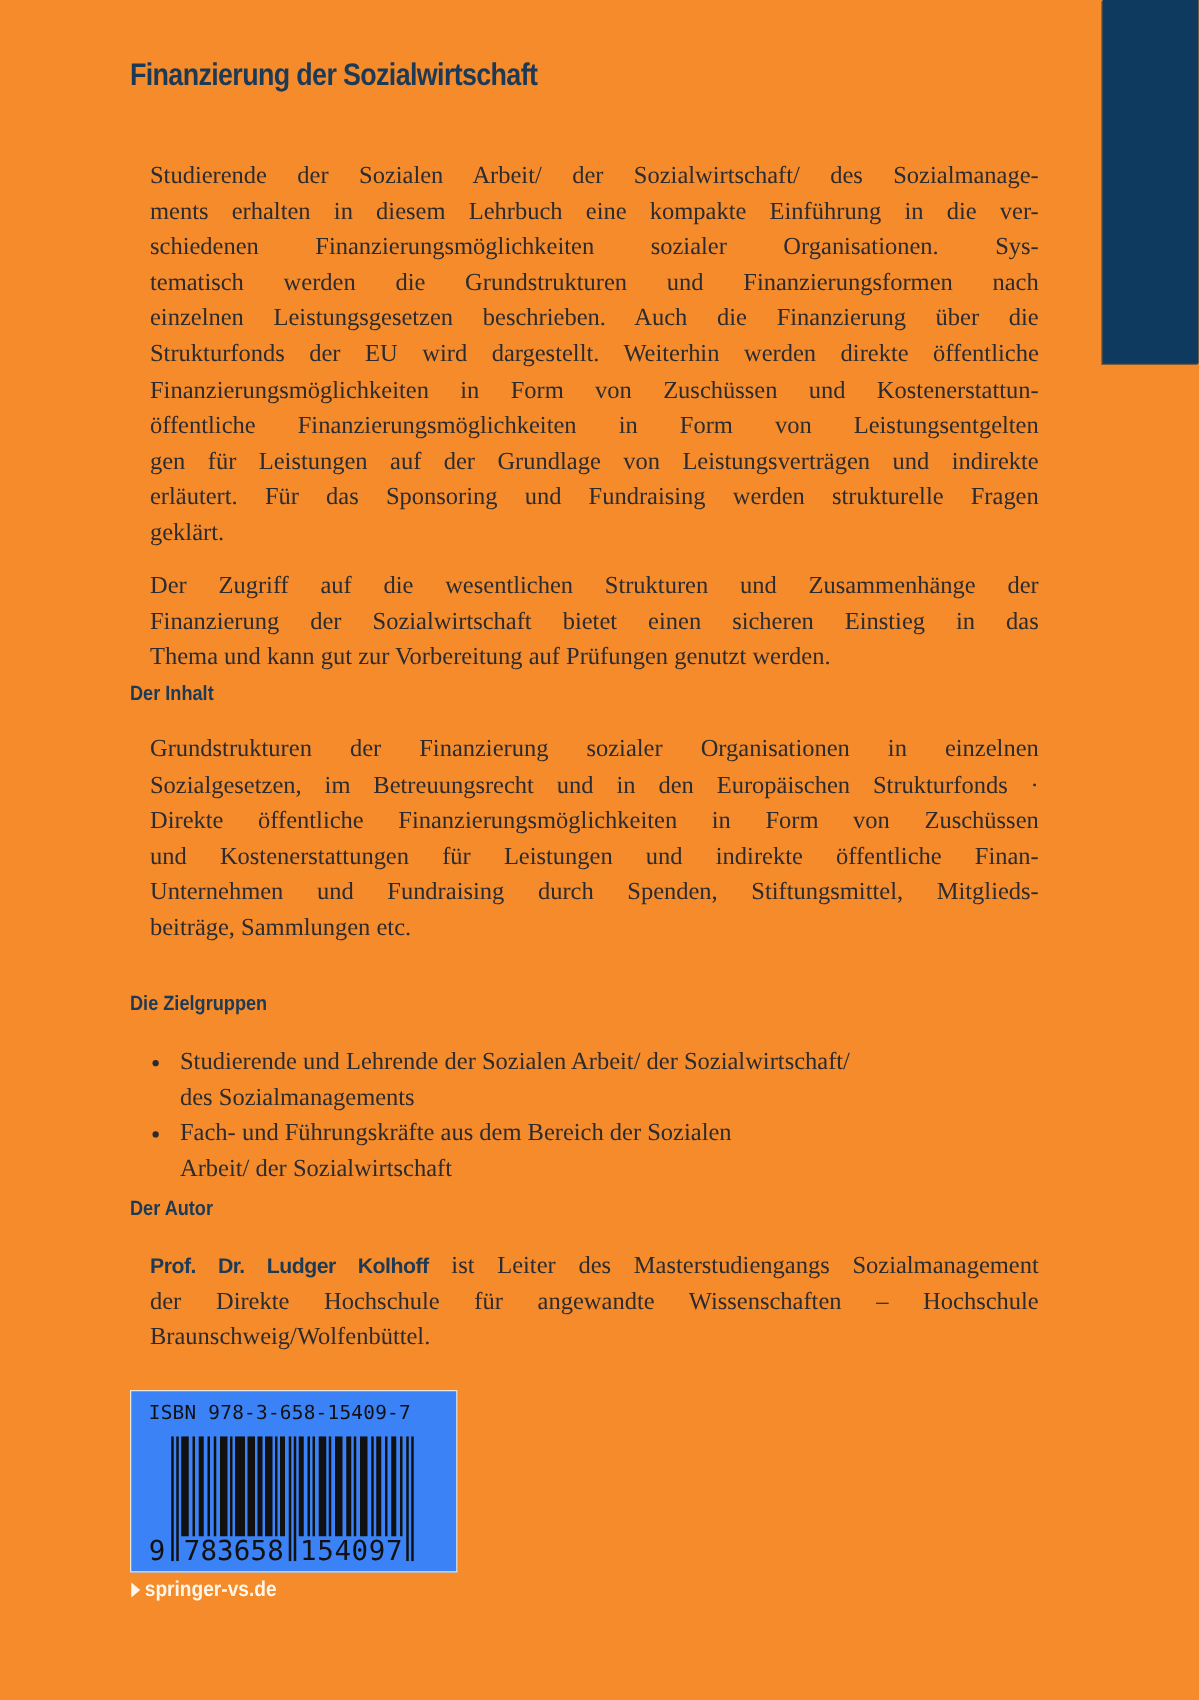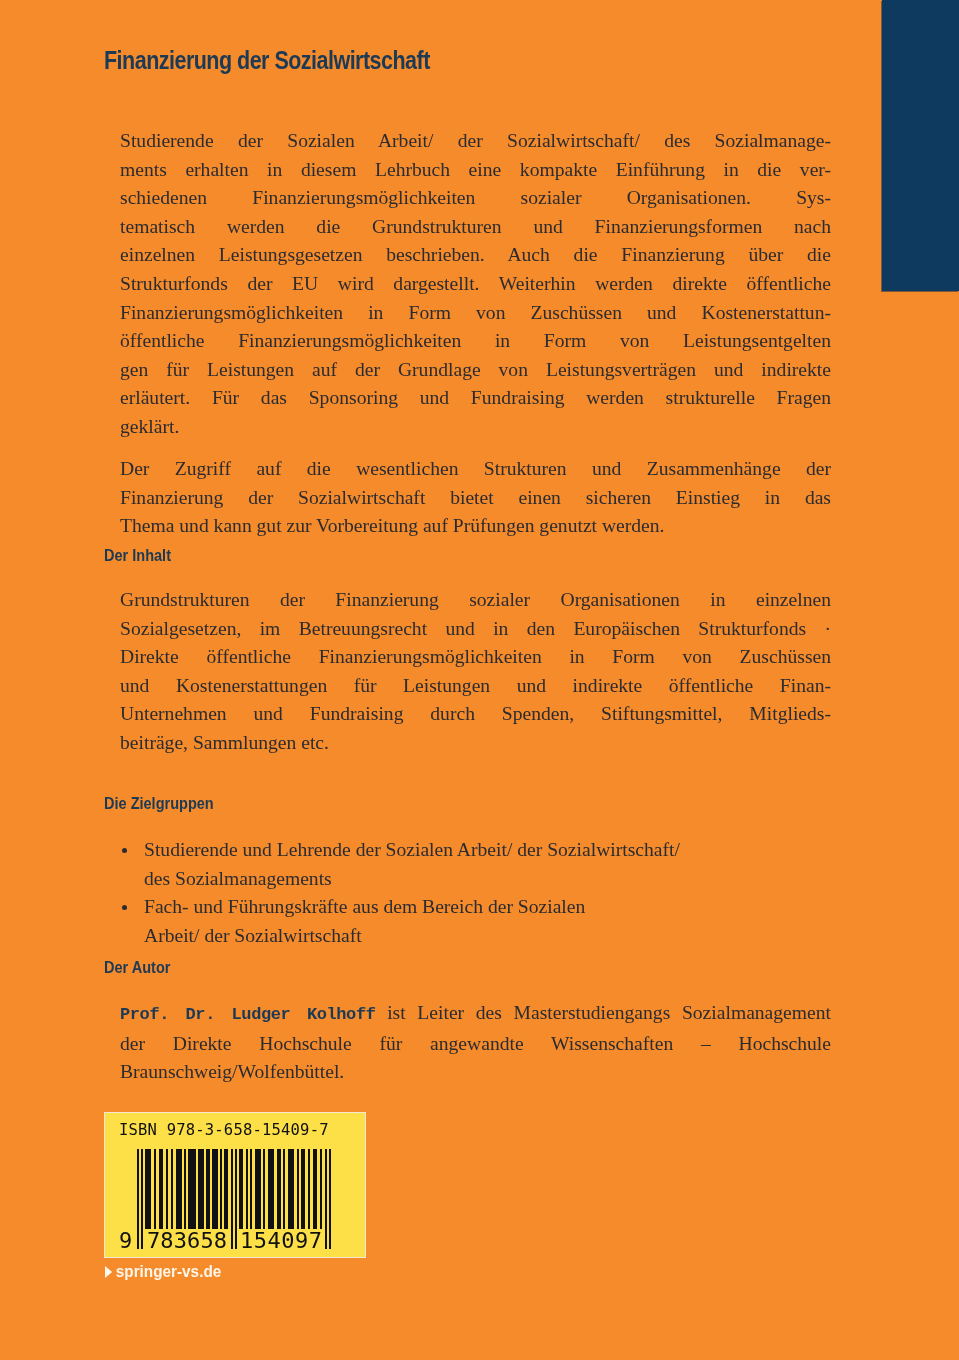--- a/index.html
+++ b/index.html
@@ -32,37 +32,37 @@
   .body-text .ln { display:block; text-align:justify; text-align-last:justify; white-space:nowrap; }
   .body-text .ln.last { text-align-last:left; }
   .heading {
     position:absolute; left:104px;
     font-family:"Liberation Sans", sans-serif; font-weight:bold;
     font-size:16.5px; color:#1C3A55;
     transform:scaleX(0.88); transform-origin:left top;
     white-space:nowrap;
   }
   .bold-inline {
-    font-family:Liberation Mono, monospace; font-weight:bold;
+    font-family:Liberation Sans, sans-serif; font-weight:bold;
     font-size:17px; color:#1C3A55; letter-spacing:-0.4px;
   }
   ul.bullets {
     position:absolute; left:104px; top:820px; width:711px;
     margin:16px; padding:0; list-style:none;
     font-family:"Liberation Serif", serif; font-size:19.6px; line-height:28.6px;
     color:#2B2B30;
   }
   ul.bullets li { position:relative; padding-left:24px; }
   ul.bullets li .dot {
     position:absolute; left:2px; top:12px; width:5px; height:5px; border-radius:50%;
     background:#2B2B30;
   }
   .barcode-box {
     position:absolute; left:104px; top:1112px; width:260px; height:144px;
-    background:#fde047; border:1px solid #F3E7D6;
+    background:#3b82f6; border:1px solid #F3E7D6;
   }
   .isbn-text {
     position:absolute; left:14px; top:8px;
     font-family:"DejaVu Sans Mono", monospace; font-size:15.5px; color:#111;
     letter-spacing:0.2px; white-space:nowrap;
   }
   .bars {
     position:absolute; left:12px; top:36px; width:236px; height:100px;
   }
   .ean-digits {

